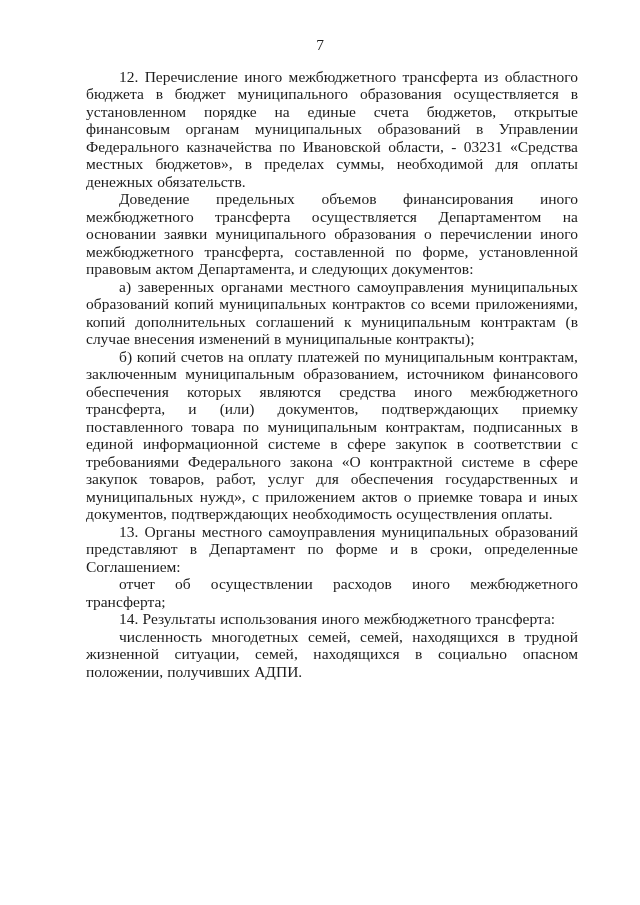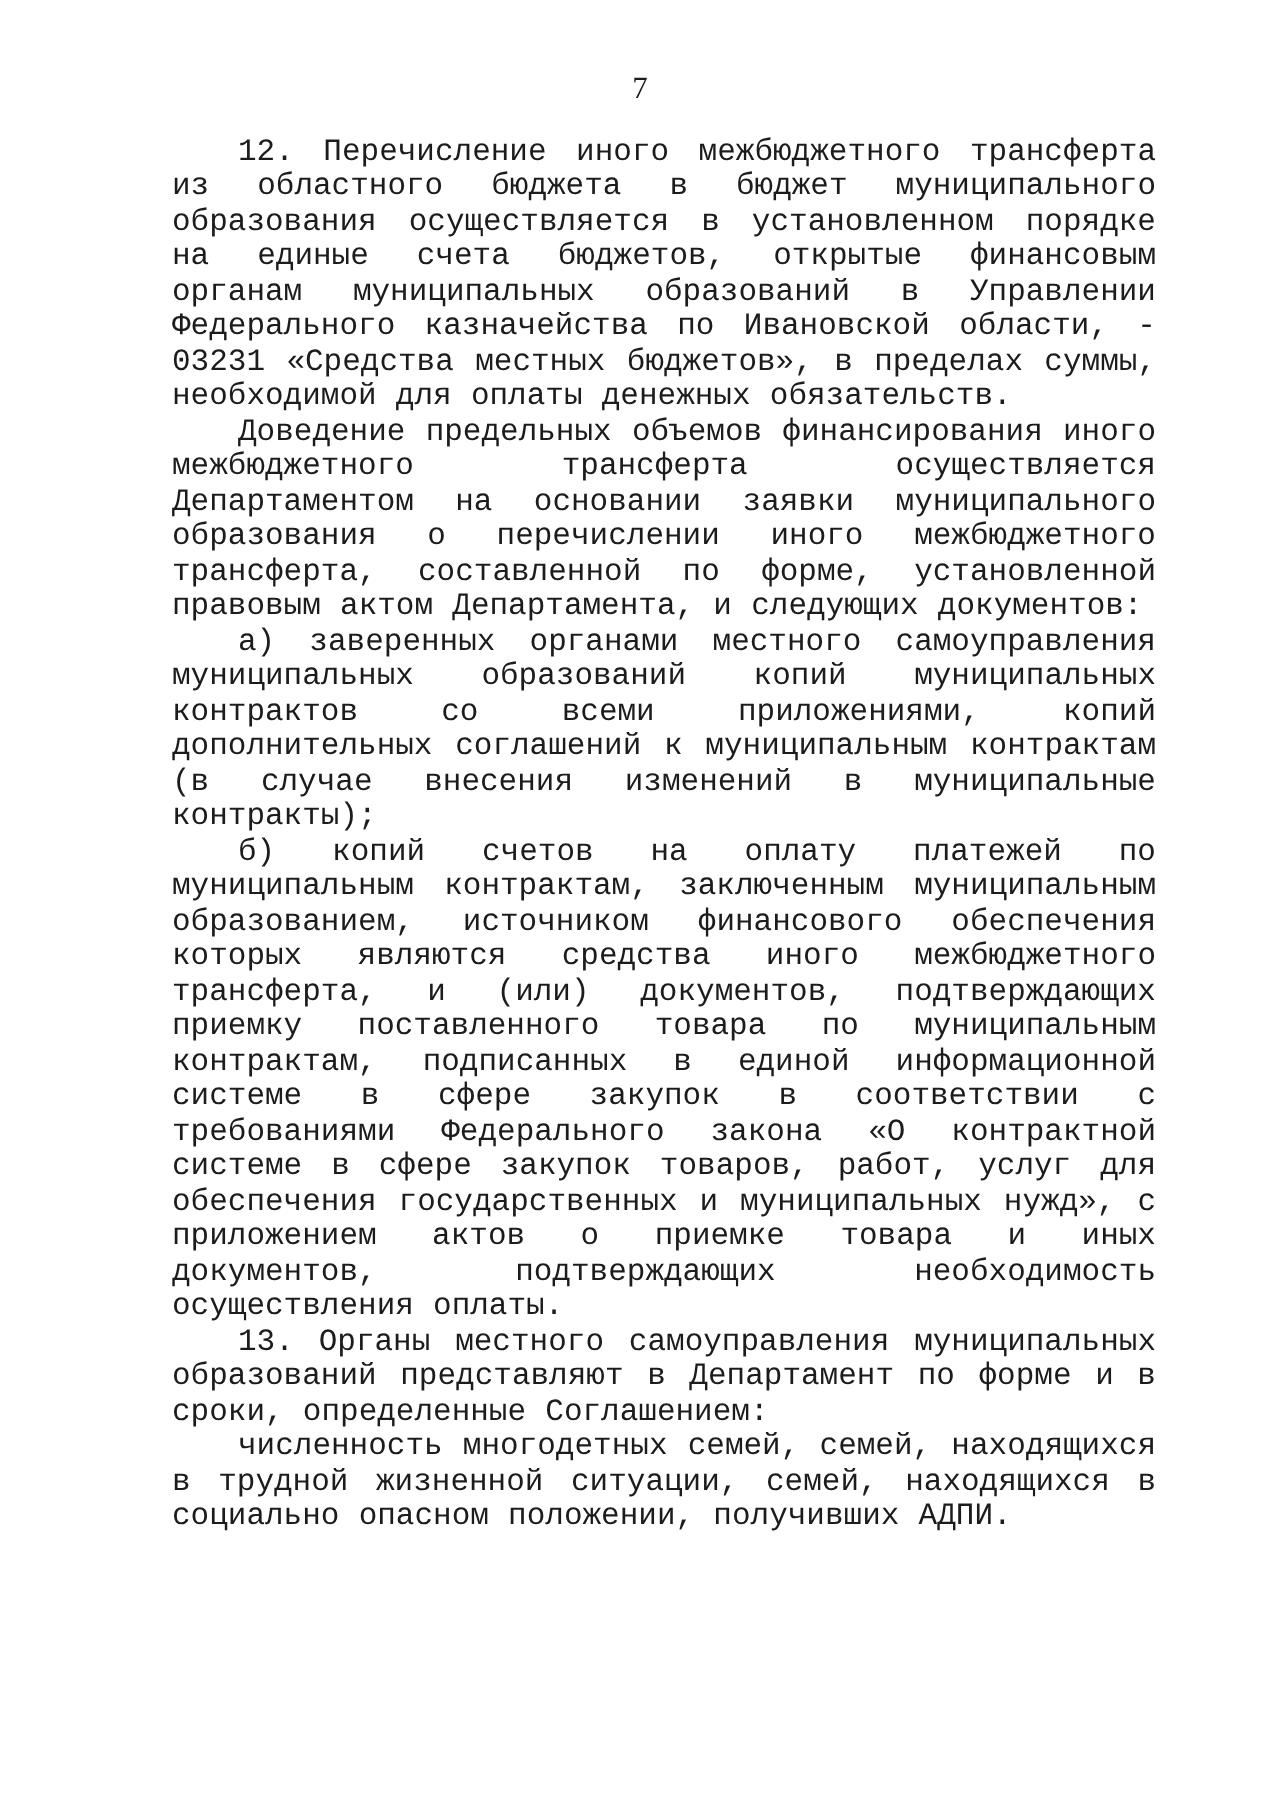--- a/index.html
+++ b/index.html
@@ -25,30 +25,31 @@
     text-align: center;
     margin: 0 0 14px 0;
     
     margin-left: -24px;
   }
   .doc-body p {
     margin: 0;
     text-align: justify;
     text-indent: 33px;
     word-spacing: 0.02em;
-    font-family: Liberation Mono, monospace;
   }
 </style>
 </head>
 <body>
 
 <div class="page">
   <div class="page-number">7</div>
 
   <div class="doc-body">
     <p>12. Перечисление иного межбюджетного трансферта из областного бюджета в бюджет муниципального образования осуществляется в установленном порядке на единые счета бюджетов, открытые финансовым органам муниципальных образований в Управлении Федерального казначейства по Ивановской области, - 03231 «Средства местных бюджетов», в пределах суммы, необходимой для оплаты денежных обязательств.</p>
     <p>Доведение предельных объемов финансирования иного межбюджетного трансферта осуществляется Департаментом на основании заявки муниципального образования о перечислении иного межбюджетного трансферта, составленной по форме, установленной правовым актом Департамента, и следующих документов:</p>
     <p>а) заверенных органами местного самоуправления муниципальных образований копий муниципальных контрактов со всеми приложениями, копий дополнительных соглашений к муниципальным контрактам (в случае внесения изменений в муниципальные контракты);</p>
     <p>б) копий счетов на оплату платежей по муниципальным контрактам, заключенным муниципальным образованием, источником финансового обеспечения которых являются средства иного межбюджетного трансферта, и (или) документов, подтверждающих приемку поставленного товара по муниципальным контрактам, подписанных в единой информационной системе в сфере закупок в соответствии с требованиями Федерального закона «О контрактной системе в сфере закупок товаров, работ, услуг для обеспечения государственных и муниципальных нужд», с приложением актов о приемке товара и иных документов, подтверждающих необходимость осуществления оплаты.</p>
     <p>13. Органы местного самоуправления муниципальных образований представляют в Департамент по форме и в сроки, определенные Соглашением:</p>
+    <p>отчет об осуществлении расходов иного межбюджетного трансферта;</p>
+    <p>14. Результаты использования иного межбюджетного трансферта:</p>
     <p>численность многодетных семей, семей, находящихся в трудной жизненной ситуации, семей, находящихся в социально опасном положении, получивших АДПИ.</p>
   </div>
 </div>
 
 </body></html>

